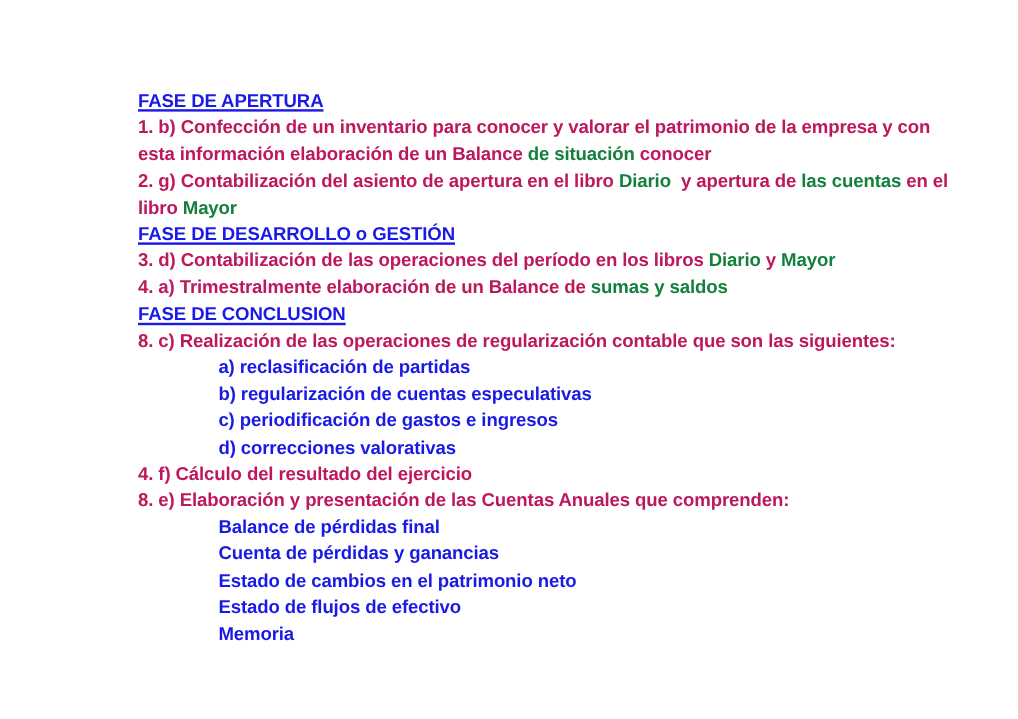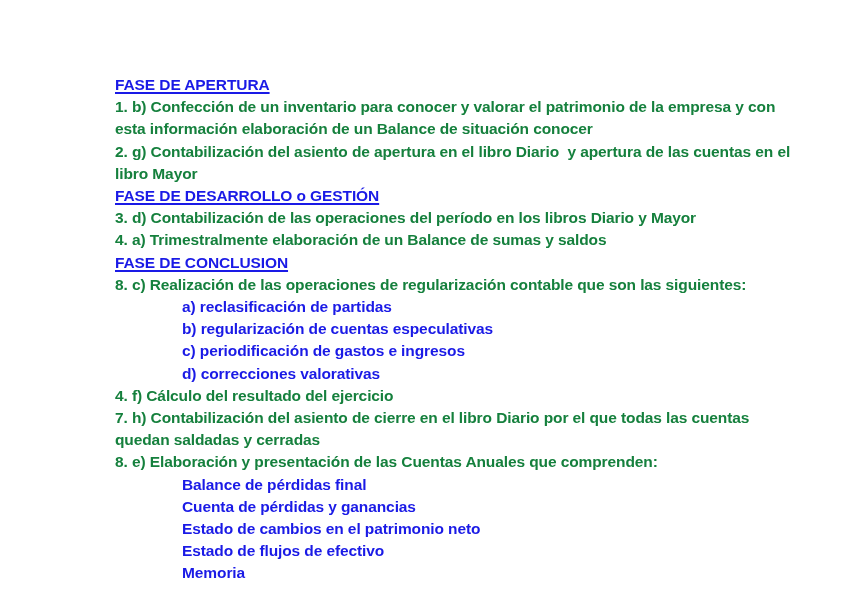--- a/index.html
+++ b/index.html
@@ -40,42 +40,41 @@
     text-underline-offset: 2px;
   }
   .indent {
     padding-left: 67px;
     color: #1a1ae6;
   }
   .blue {
     color: #15803d;
   }
   .blk {
-    color: #15803d;
+    color: #be185d;
   }
 </style>
 </head>
 <body>
 
 <div class="page">
   <div class="doc-body" id="doc-body">
       <div class="line heading"><span>FASE DE APERTURA</span></div>
       <div class="line"><span class="blk">1. b) Confección de un inventario para conocer y valorar el patrimonio de la empresa y con esta información elaboración de un Balance </span><span class="blue">de situación</span><span class="blk"> conocer</span></div>
       <div class="line"><span class="blk">2. g) Contabilización del asiento de apertura en el libro </span><span class="blue">Diario</span><span class="blk">  y apertura de </span><span class="blue">las cuentas</span><span class="blk"> en el  libro </span><span class="blue">Mayor</span></div>
       <div class="line heading"><span>FASE DE DESARROLLO o GESTIÓN</span></div>
       <div class="line"><span class="blk">3. d) Contabilización de las operaciones del período en los libros </span><span class="blue">Diario</span><span class="blk"> y </span><span class="blue">Mayor</span></div>
       <div class="line"><span class="blk">4. a) Trimestralmente elaboración de un Balance de </span><span class="blue">sumas y saldos</span></div>
       <div class="line heading"><span>FASE DE CONCLUSION</span></div>
       <div class="line"><span class="blk">8. c) Realización de las operaciones de regularización contable que son las siguientes:</span></div>
       <div class="line indent"><span>a) reclasificación de partidas</span></div>
       <div class="line indent"><span>b) regularización de cuentas especulativas</span></div>
       <div class="line indent"><span>c) periodificación de gastos e ingresos</span></div>
       <div class="line indent"><span>d) correcciones valorativas</span></div>
       <div class="line"><span class="blk">4. f) Cálculo del resultado del ejercicio</span></div>
-      <div class="line"><span class="blk">7. h) Contabilización del asiento de cierre en el libro </span><span class="blue">Diario</span><span class="blk"> por el que todas las cuentas quedan </span><span class="blue">saldadas y cerradas</span></div>
       <div class="line"><span class="blk">8. e) Elaboración y presentación de las Cuentas Anuales que comprenden:</span></div>
       <div class="line indent"><span>Balance de pérdidas final</span></div>
       <div class="line indent"><span>Cuenta de pérdidas y ganancias</span></div>
       <div class="line indent"><span>Estado de cambios en el patrimonio neto</span></div>
       <div class="line indent"><span>Estado de flujos de efectivo</span></div>
       <div class="line indent"><span>Memoria</span></div>
     </div>
 </div>
 
 </body></html>

